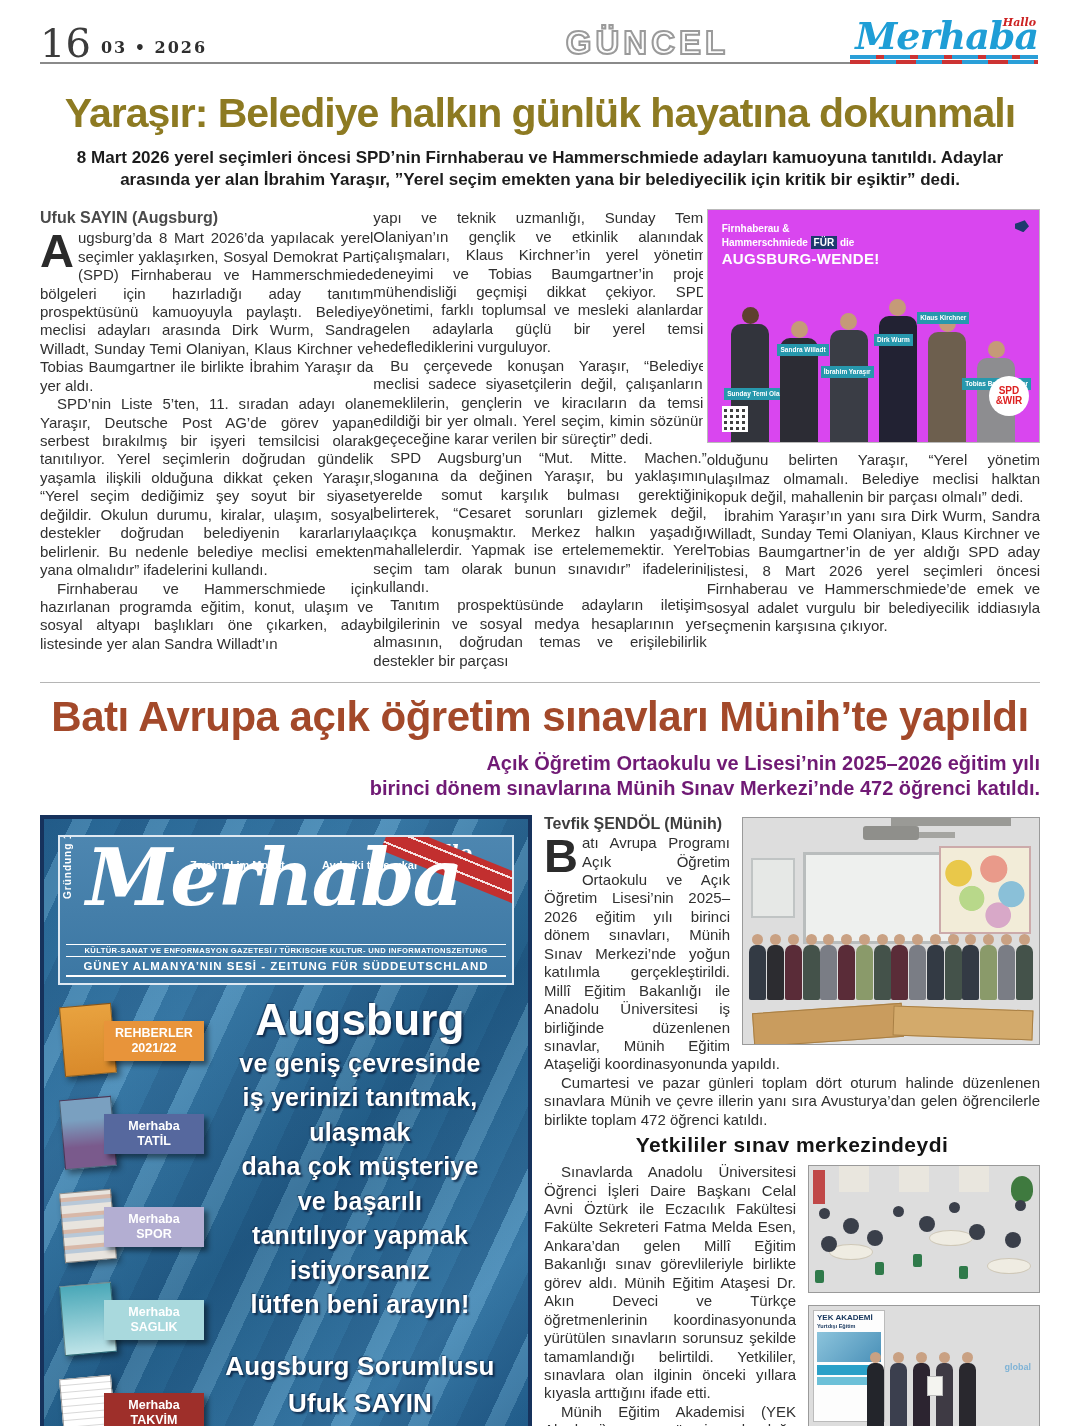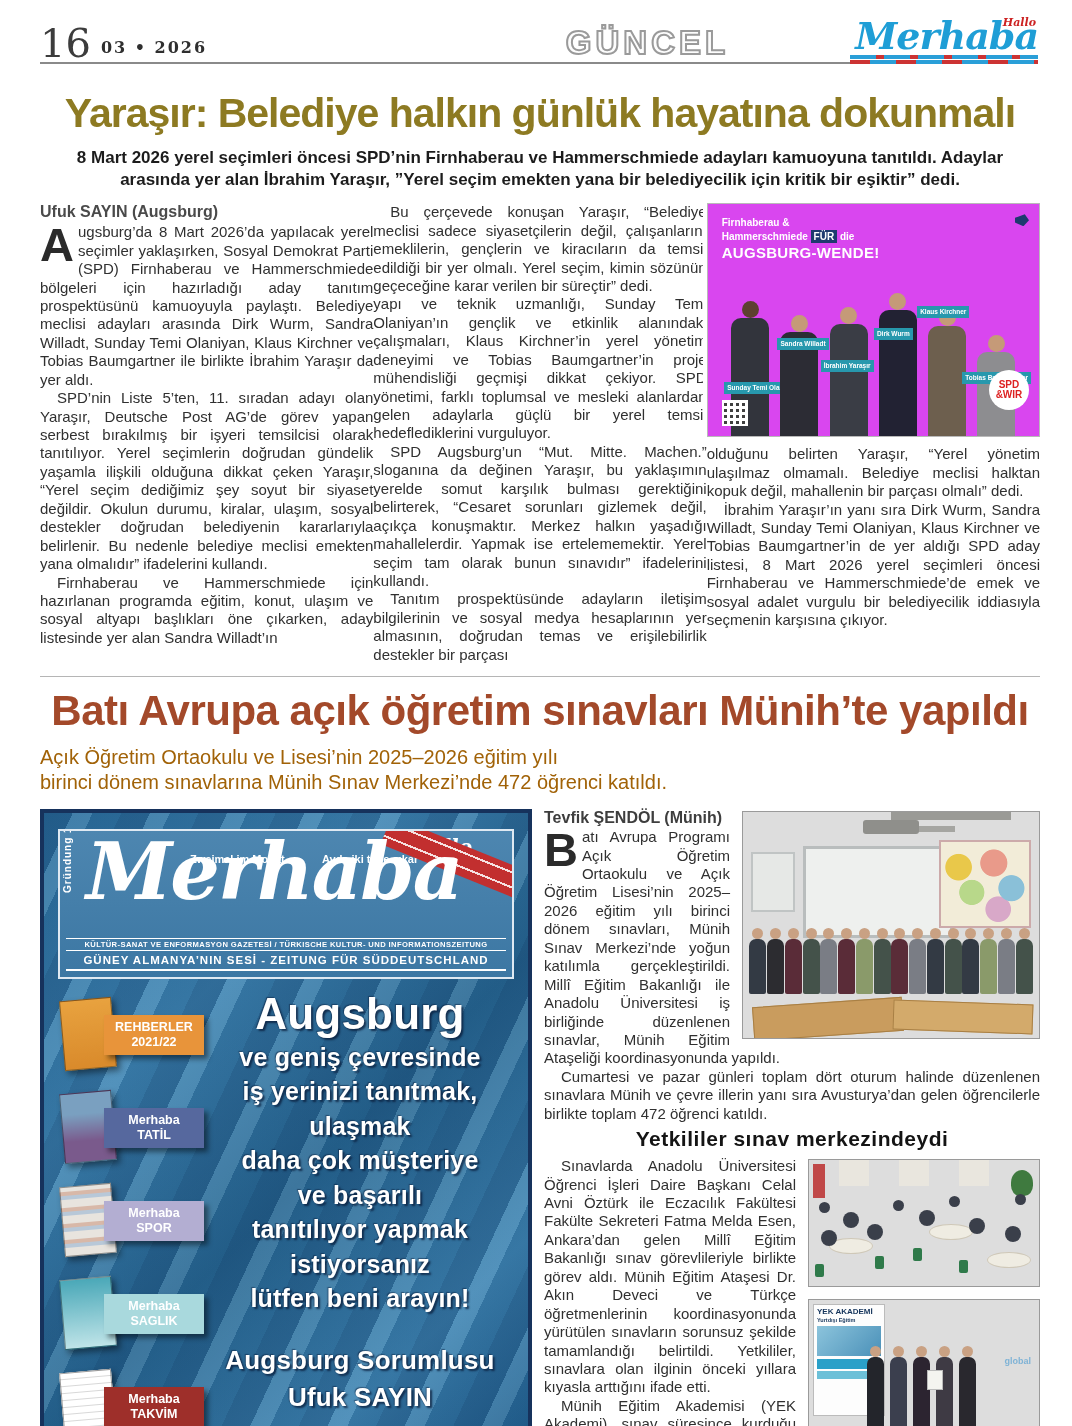--- a/index.html
+++ b/index.html
@@ -17,21 +17,21 @@
   .logo-script { font-family:"DejaVu Serif", serif; font-style:italic; font-weight:bold; font-size:38px; color:#1f9ed6; line-height:.95; letter-spacing:-1px; }
   .logo-hallo { position:absolute; top:-2px; right:4px; font-family:"DejaVu Serif", serif; font-style:italic; font-weight:bold; font-size:11px; color:#cc2222; }
   .logo-strips { margin-top:1px; }
   .logo-strips div { height:4px; margin-top:1px; }
   .strip-a { background:repeating-linear-gradient(90deg,#2a9fd8 0 26px,#c33 26px 34px); }
   .strip-b { background:repeating-linear-gradient(90deg,#c33 0 20px,#2a9fd8 20px 46px); }
 
   
   .a1-headline { margin-top:26px; text-align:center; font-size:41px; font-weight:800; letter-spacing:-1px; color:#8d7a22; }
   .a1-deck { margin-top:10px; text-align:center; font-size:17px; font-weight:bold; color:#1c1c1c; line-height:1.3; padding:0 8px; }
-  .cols { display:flex; margin-top:12px; }
+  .cols { display:flex; margin-top:18px; }
   .col { flex:1 1 0; }
   .byline { font-size:16px; font-weight:bold; color:#4a4a4a; margin-bottom:2px; }
   p.body { font-size:15px; line-height:1.23; text-align:justify; color:#303030; }
   p.indent { text-indent:17px; }
   p.dropcap::first-letter { float:left; font-size:47px; line-height:.82; padding:3px 4px 0 0; font-weight:bold; color:#2b2b2b; }
 
   
   .spd-poster { position:relative; width:100%; height:234px; background:#d946ef; border:1px solid #b9b9b9; outline:4px solid #fff; margin-bottom:8px; overflow:hidden; }
   .poster-kicker { position:absolute; top:12px; left:14px; color:#fff; font-size:10px; line-height:1.35; font-weight:bold; }
   .fur-chip { display:inline-block; background:#1e3a6e; color:#fff; padding:0 3px; font-weight:800; }
@@ -52,21 +52,21 @@
   .pl4{bottom:96px; left:-4px;} .pl5{bottom:118px; left:-10px;} .pl6{bottom:52px; left:-14px;}
   .qr { position:absolute; left:14px; bottom:10px; width:26px; height:26px; background:
         repeating-linear-gradient(0deg,#222 0 3px,#fff 3px 6px),
         repeating-linear-gradient(90deg,#222 0 3px,#fff 3px 6px); background-blend-mode:screen; border:2px solid #fff; }
   .wir-badge { position:absolute; right:10px; bottom:26px; width:40px; height:40px; border-radius:50%; background:#fff; color:#d22; font-weight:800; font-size:10px; display:flex; align-items:center; justify-content:center; text-align:center; line-height:1; }
 
   .rule { border:none; border-top:1.5px solid #b5b5b5; margin:12px 0 10px 0; }
 
   
   .a2-headline { text-align:center; font-size:42px; font-weight:800; letter-spacing:-.5px; color:#a3492a; }
-  .a2-deck { margin-top:10px; text-align:left; font-size:20px; font-weight:400; color:#a16207; line-height:1.25; }
+  .a2-deck { margin-top:10px; text-align:right; font-size:20px; font-weight:700; color:#701a75; line-height:1.25; }
 
   .row2 { display:flex; gap:12px; margin-top:14px; }
 
   
   .ad { position:relative; width:492px; min-width:492px; height:660px; border:4px solid #16325c; background:
         linear-gradient(135deg,#2b6f9e 0%, #3f86b4 30%, #276792 55%, #3f86b4 80%, #1e5d8c 100%); overflow:hidden; }
   .ad::before { content:""; position:absolute; inset:0; background:repeating-linear-gradient(115deg, rgba(10,40,80,.28) 0 26px, rgba(255,255,255,.10) 26px 44px, rgba(10,40,80,.16) 44px 70px); }
   .ad-masthead { position:relative; margin:16px 14px 0 14px; height:150px; background:linear-gradient(180deg,#4d86b0,#3c77a3); border:2px solid #dfe9f2; overflow:hidden; }
   .grundung { position:absolute; left:2px; top:62px; transform:rotate(-90deg); transform-origin:left top; color:#fff; font-size:10px; font-weight:bold; letter-spacing:1px; }
   .ad-logo { position:absolute; left:26px; top:2px; font-family:"DejaVu Serif", serif; font-style:italic; font-weight:bold; font-size:78px; color:#fff; letter-spacing:-2px; line-height:1; }
@@ -182,22 +182,22 @@
     <h1 class="a1-headline">Yaraşır: Belediye halkın günlük hayatına dokunmalı</h1>
     <p class="a1-deck">8 Mart 2026 yerel seçimleri öncesi SPD’nin Firnhaberau ve Hammerschmiede adayları kamuoyuna tanıtıldı. Adaylar arasında yer alan İbrahim Yaraşır, ”Yerel seçim emekten yana bir belediyecilik için kritik bir eşiktir” dedi.</p>
     <div class="cols">
       <div class="col">
         <p class="byline">Ufuk SAYIN (Augsburg)</p>
         <p class="body dropcap">Augsburg’da 8 Mart 2026’da yapılacak yerel seçimler yaklaşırken, Sosyal Demokrat Parti (SPD) Firnhaberau ve Hammerschmiede bölgeleri için hazırladığı aday tanıtım prospektüsünü kamuoyuyla paylaştı. Belediye meclisi adayları arasında Dirk Wurm, Sandra Willadt, Sunday Temi Olaniyan, Klaus Kirchner ve Tobias Baumgartner ile birlikte İbrahim Yaraşır da yer aldı.</p>
         <p class="body indent">SPD’nin Liste 5’ten, 11. sıradan adayı olan Yaraşır, Deutsche Post AG’de görev yapan serbest bırakılmış bir işyeri temsilcisi olarak tanıtılıyor. Yerel seçimlerin doğrudan gündelik yaşamla ilişkili olduğuna dikkat çeken Yaraşır, “Yerel seçim dediğimiz şey soyut bir siyaset değildir. Okulun durumu, kiralar, ulaşım, sosyal destekler doğrudan belediyenin kararlarıyla belirlenir. Bu nedenle belediye meclisi emekten yana olmalıdır” ifadelerini kullandı.</p>
         <p class="body indent">Firnhaberau ve Hammerschmiede için hazırlanan programda eğitim, konut, ulaşım ve sosyal altyapı başlıkları öne çıkarken, aday listesinde yer alan Sandra Willadt’ın</p>
       </div>
       <div class="col">
+        <p class="body">yapı ve teknik uzmanlığı, Sunday Temi Olaniyan’ın gençlik ve etkinlik alanındaki çalışmaları, Klaus Kirchner’in yerel yönetim deneyimi ve Tobias Baumgartner’in proje mühendisliği geçmişi dikkat çekiyor. SPD yönetimi, farklı toplumsal ve mesleki alanlardan gelen adaylarla güçlü bir yerel temsil hedeflediklerini vurguluyor.</p>
         <p class="body indent">Bu çerçevede konuşan Yaraşır, “Belediye meclisi sadece siyasetçilerin değil, çalışanların, emeklilerin, gençlerin ve kiracıların da temsil edildiği bir yer olmalı. Yerel seçim, kimin sözünün geçeceğine karar verilen bir süreçtir” dedi.</p>
-        <p class="body">yapı ve teknik uzmanlığı, Sunday Temi Olaniyan’ın gençlik ve etkinlik alanındaki çalışmaları, Klaus Kirchner’in yerel yönetim deneyimi ve Tobias Baumgartner’in proje mühendisliği geçmişi dikkat çekiyor. SPD yönetimi, farklı toplumsal ve mesleki alanlardan gelen adaylarla güçlü bir yerel temsil hedeflediklerini vurguluyor.</p>
         <p class="body indent">SPD Augsburg’un “Mut. Mitte. Machen.” sloganına da değinen Yaraşır, bu yaklaşımın yerelde somut karşılık bulması gerektiğini belirterek, “Cesaret sorunları gizlemek değil, açıkça konuşmaktır. Merkez halkın yaşadığı mahallelerdir. Yapmak ise ertelememektir. Yerel seçim tam olarak bunun sınavıdır” ifadelerini kullandı.</p>
         <p class="body indent">Tanıtım prospektüsünde adayların iletişim bilgilerinin ve sosyal medya hesaplarının yer almasının, doğrudan temas ve erişilebilirlik destekler bir parçası</p>
       </div>
       <div class="col">
         <figure class="spd-poster">
           <div class="spd-logo-mini"></div>
           <div class="poster-kicker"><span style="white-space:pre-line">Firnhaberau &amp;
 Hammerschmiede</span> <span class="fur-chip">FÜR</span> <span>die</span></div>
           <div class="poster-title">AUGSBURG-WENDE!</div>
           <div class="poster-people">

